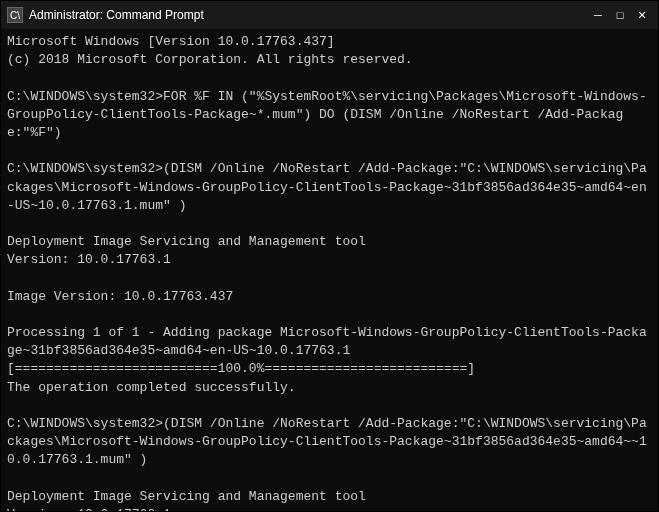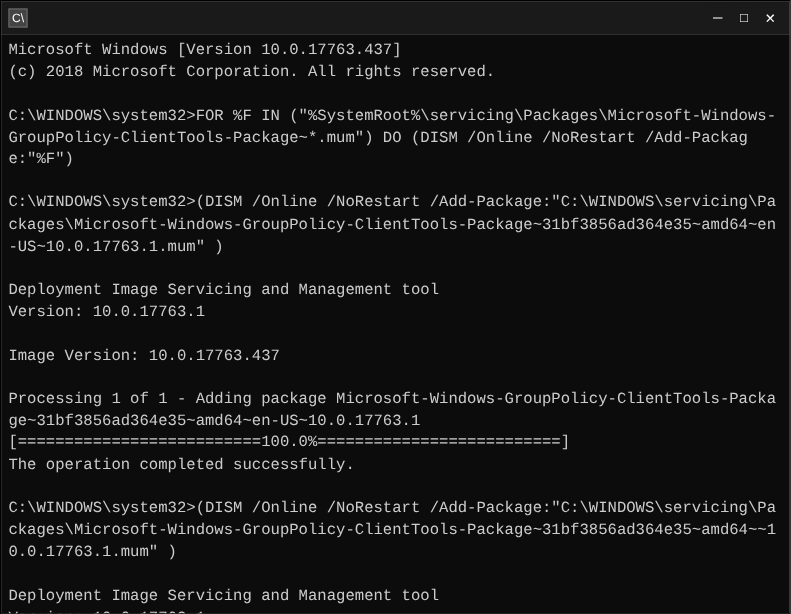--- a/index.html
+++ b/index.html
@@ -92,20 +92,21 @@
       line-height: 1.4;
     }
   </style>
 </head>
 <body>
 
 <div class="window">
   <div class="title-bar">
     <div class="title-bar-left">
       <div class="title-bar-icon">C\</div>
+      <span class="title-bar-title">Administrator: Command Prompt</span>
     </div>
     <div class="title-bar-controls">
       <button class="title-bar-btn">─</button>
       <button class="title-bar-btn">□</button>
       <button class="title-bar-btn close">✕</button>
     </div>
   </div>
   <div class="console" id="console-output">Microsoft Windows [Version 10.0.17763.437]
 (c) 2018 Microsoft Corporation. All rights reserved.
 

